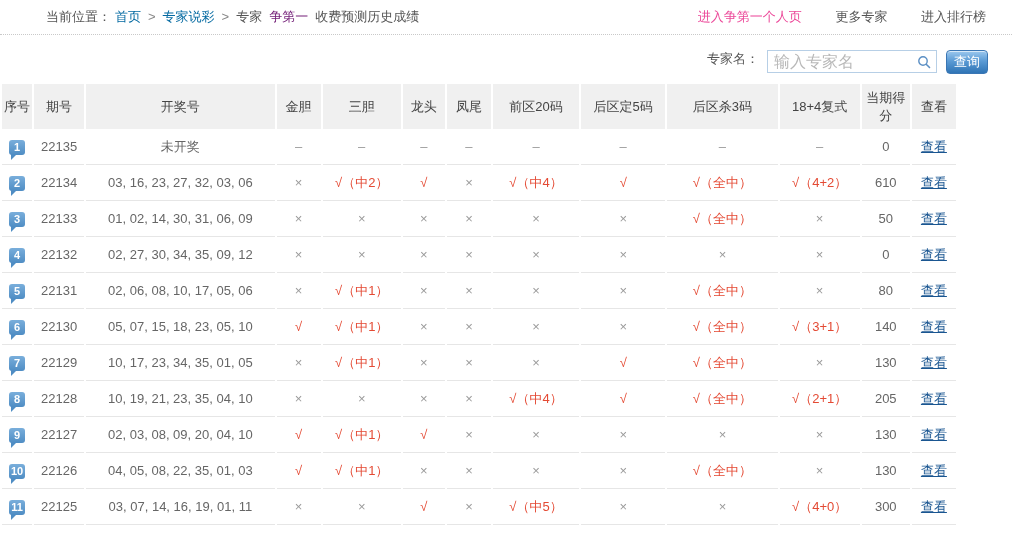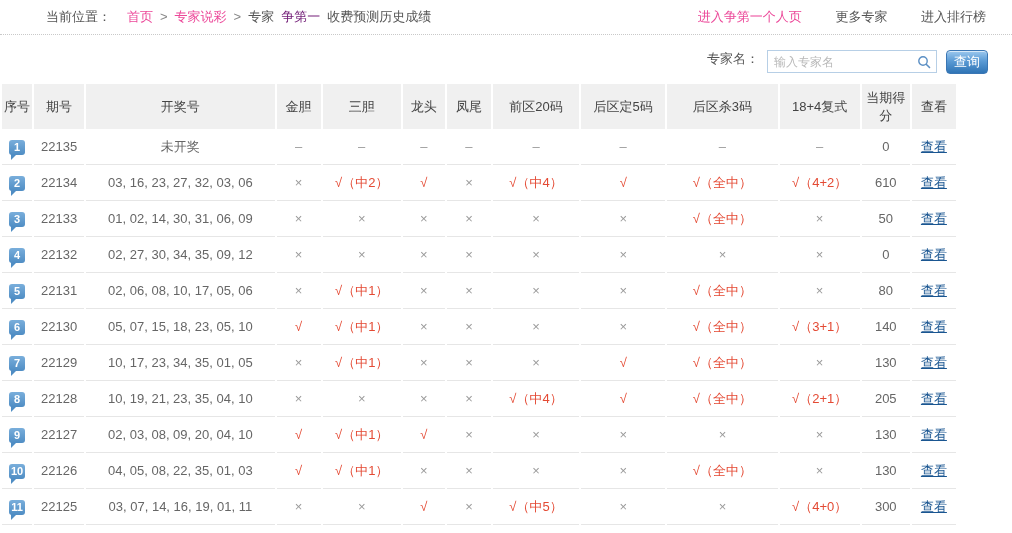--- a/index.html
+++ b/index.html
@@ -10,39 +10,39 @@
     font-family:"Liberation Sans","DejaVu Sans",sans-serif;
     font-size:13px;
   }
   
   .topbar {
     display:flex; justify-content:space-between; align-items:center;
     height:35px; padding:0 26px 0 46px;
     border-bottom:1px dotted #c9c9c9;
   }
   .breadcrumb { color:#555; }
-  .breadcrumb a { color:#ec4899; text-decoration:none; cursor:pointer; }
+  .breadcrumb a { color:#0369a1; text-decoration:none; cursor:pointer; }
   .breadcrumb .sep { margin:0 7px; color:#888; }
-  .breadcrumb .crumb-prefix { margin-right:16px; }
+  .breadcrumb .crumb-prefix { margin-right:4px; }
   .breadcrumb .expert-name { color:#701a75; margin:0 7px; }
   .top-links a { margin-left:30px; color:#555; text-decoration:none; cursor:pointer; }
   .top-links a.primary { color:#ec4899; }
   
   .search-row {
     display:flex; justify-content:flex-end; 
     height:24px; margin:15px 24px 10px 0;
   }
   .search-label { margin-right:8px; color:#555; }
   .input-wrap {
     position:relative; width:170px; height:23px;
     border:1px solid #b7cfe6; background:#fff;
   }
   .input-wrap input {
     width:100%; height:100%; border:none; outline:none;
-    padding:0 24px 0 6px; font-size:12px; color:#555;
+    padding:0 24px 0 6px; font-size:16px; color:#555;
     font-family:"Liberation Sans","DejaVu Sans",sans-serif;
   }
   .input-wrap input::placeholder { color:#b8b8b8; }
   .mag-icon { position:absolute; right:4px; top:3px; width:16px; height:16px; }
   .search-btn {
     margin-left:9px; width:42px; height:24px;
     border:1px solid #3a76b4; border-radius:4px;
     background:linear-gradient(#9cc8ee,#5b9bd5 45%,#2f74b5);
     box-shadow:inset 0 1px 0 rgba(255,255,255,.6);
     color:#fff; font-size:13px; line-height:20px; cursor:pointer;

